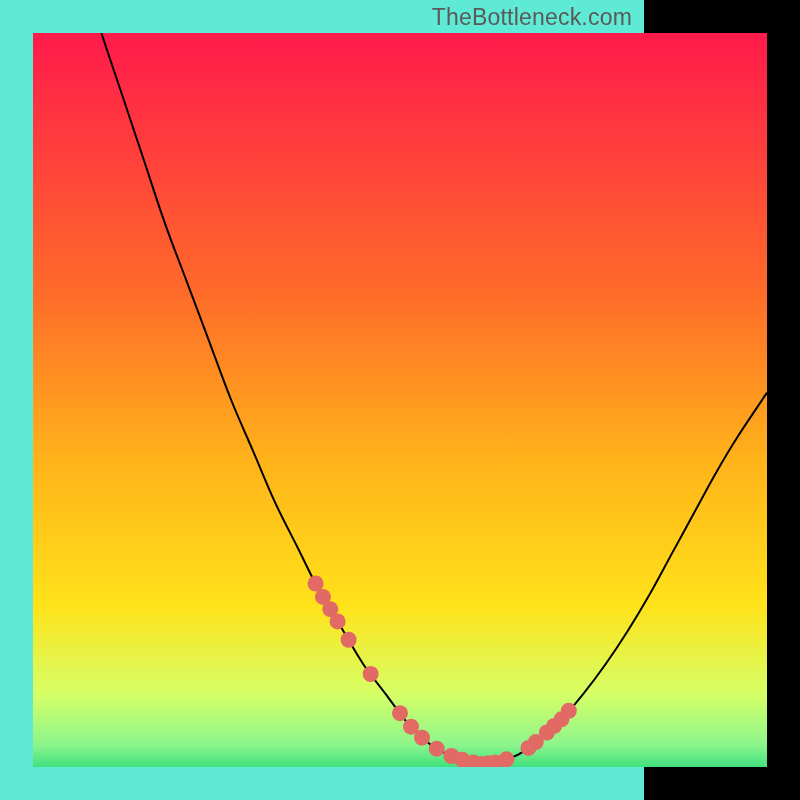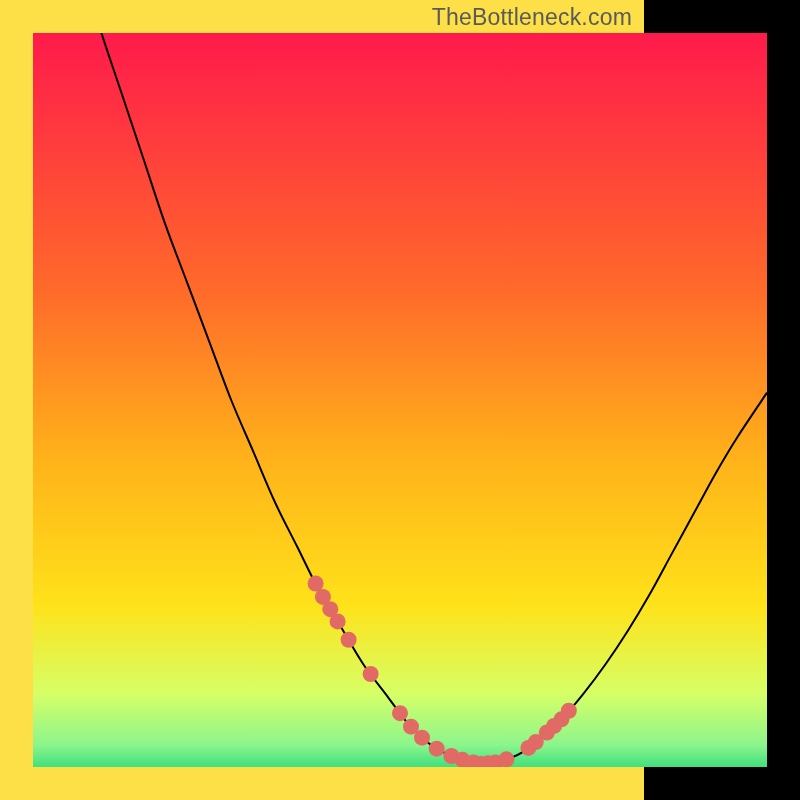--- a/index.html
+++ b/index.html
@@ -1,21 +1,21 @@
 <!DOCTYPE html>
 <html><head>
 <meta charset="utf-8">
 <style>
   * { margin: 0; padding: 0; box-sizing: border-box; }
   html, body { width: 800px; height: 800px; overflow: hidden; background: #000; }
   .frame {
     position: relative;
     width: 644px;
     height: 800px;
-    background: #fde047;
+    background: #5eead4;
     text-decoration: underline;
   }
   .watermark {
     position: absolute;
     top: 4px;
     right: 12px;
     font-family: Arial, sans-serif;
     font-size: 23px;
     color: #5a5a5a;
     letter-spacing: 0.2px;

